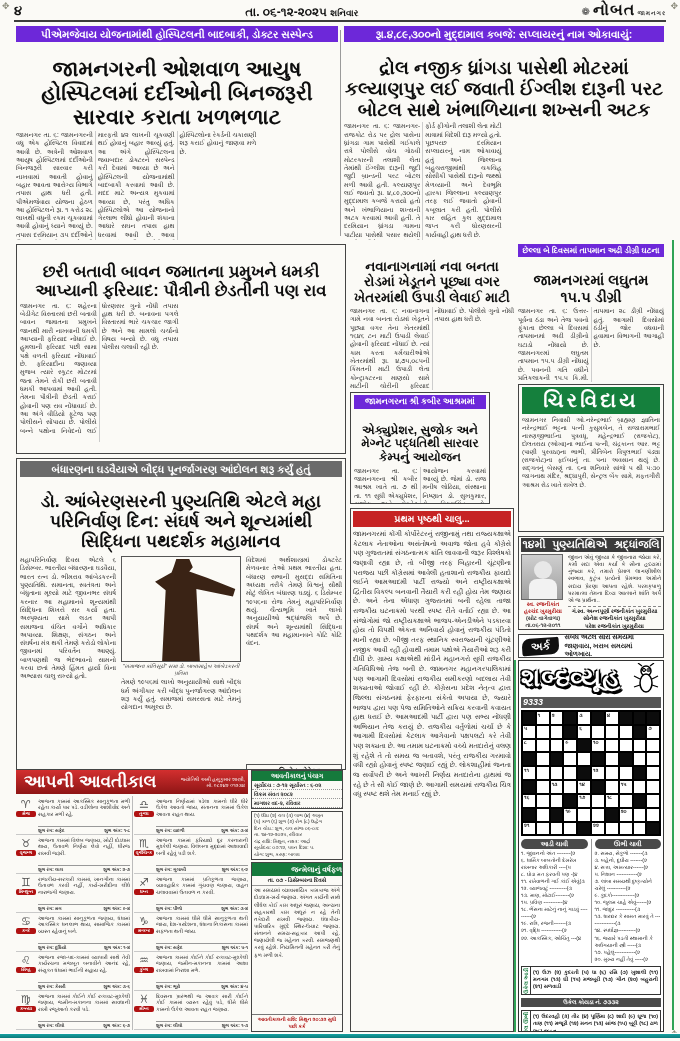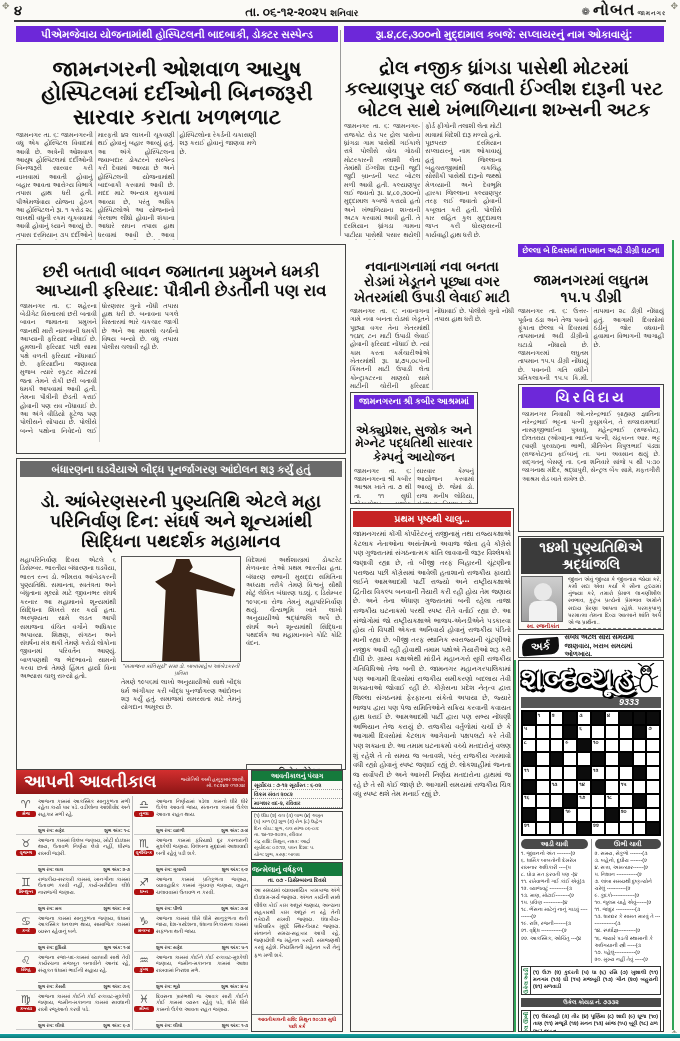--- a/index.html
+++ b/index.html
@@ -20,56 +20,56 @@
 
   .blk { position:absolute; overflow:hidden; }
   .boxed { border:1px solid #444; padding:2px 3px; }
   .kicker { background:#6d28d9; color:#fff; font-weight:bold; text-align:center; font-size:10.5px; padding:2px 2px; line-height:1.15; }
   .headline { font-weight:800; text-align:center; color:#0d0d0d; line-height:1.14; padding:3px 1px 2px;margin-top:12px; }
   .bodytext { font-size:6.4px; line-height:1.3; text-align:justify; color:#222; column-gap:5px; column-rule:1px solid #ccc; column-fill:auto; overflow:hidden; }
   .cols4 { columns:4; } .cols2 { columns:2; }
   .vdiv { position:absolute; width:1px; background:#9a9a9a; }
 
   
-  .chir-title { background:#6d28d9; color:#fff; font-size:14px; font-weight:800; text-align:center; letter-spacing:3px; padding:2px 0; }
+  .chir-title { background:#15803d; color:#fff; font-size:20px; font-weight:800; text-align:center; letter-spacing:3px; padding:2px 0; }
 
   
   .amb-cols { display:flex; gap:5px; padding-top:2px; }
   .amb-col { flex:1; }
   .photo { width:100%; height:106px; border:1px solid #555; background:linear-gradient(#aederff 0%,#cdeefb 45%,#e8f6fd 68%,#8fae93 80%,#5d7f62 100%); position:relative; }
   .statue { position:absolute; inset:0; background:#3a2315; clip-path:polygon(46% 2%,57% 2%,60% 10%,57% 14%,72% 20%,96% 31%,94% 38%,63% 31%,66% 100%,34% 100%,37% 32%,28% 24%,42% 15%,44% 9%); }
   .caption { font-size:5.4px; line-height:1.25; text-align:center; color:#333; padding:1px 0 2px; font-style:italic; }
   .sig { border:1px solid #555; display:flex; align-items:center; gap:3px; justify-content:center; font-size:8px; font-weight:bold; padding:2px; margin-top:2px; }
   .sig .pen { font-size:10px; }
 
   
   .cont-bar { background:#c62323; color:#fff; font-weight:bold; font-size:9.5px; text-align:center; padding:2px 0; }
 
   
-  .shr-title { background:#3a3a3a; color:#fff; font-weight:bold; font-size:14px; text-align:center; padding:1px 0; }
+  .shr-title { background:#3a3a3a; color:#fff; font-weight:bold; font-size:11px; text-align:center; padding:1px 0;font-family:Liberation Mono, monospace; }
   .shr-body { display:flex; gap:3px; padding-top:2px; }
   .shr-photo { width:42px; height:46px; background:linear-gradient(#cfcfcf,#9f9f9f); border:1px solid #666; position:relative; flex:none; }
   .shr-photo:before { content:""; position:absolute; left:12px; top:6px; width:18px; height:18px; border-radius:50%; background:#e8e8e8; }
   .shr-photo:after { content:""; position:absolute; left:7px; top:24px; width:28px; height:20px; border-radius:8px 8px 0 0; background:#f2f2f2; }
   .shr-name { font-size:5.6px; font-weight:bold; color:#b01212; text-align:center; line-height:1.2; margin-top:1px; }
   .shr-poem { font-size:5.5px; line-height:1.3; text-align:justify; }
   .shr-fam { border-top:1px dashed #888; margin-top:2px; padding-top:1px; font-size:5.6px; font-weight:bold; text-align:center; line-height:1.3; }
 
   
   .ark { display:flex; align-items:center; gap:5px; border:1px solid #444; padding:2px 3px; background:#fff; }
   .ark-badge { background:#111; color:#fff; font-weight:800; font-size:11px; padding:2px 9px; border-radius:8px 2px 8px 2px; transform:rotate(-4deg); }
   .ark-quote { font-size:6.6px; font-weight:bold; line-height:1.35; }
 
   
   .cw { border:1px solid #333; background:#fff; padding:2px; }
   .cw-titlerow { position:relative; height:34px; }
-  .cw-title { font-size:29px; font-weight:800; color:#fff; letter-spacing:1px;
+  .cw-title { font-size:25px; font-weight:800; color:#fff; letter-spacing:1px;
     text-shadow:-1.5px -1.5px 0 #000,1.5px -1.5px 0 #000,-1.5px 1.5px 0 #000,1.5px 1.5px 0 #000,2.5px 2.5px 0 #000; }
   .cw-ant { position:absolute; right:0; top:0; }
-  .cw-numbar { background:#565656; color:#fff; font-size:9px; font-weight:bold; text-align:right; padding:0 22px 1px 2px; font-style:italic; }
+  .cw-numbar { background:#565656; color:#fff; font-size:9px; font-weight:bold; text-align:left; padding:0 22px 1px 2px; font-style:italic; }
   .cw-grid { display:grid; grid-template-columns:repeat(10,1fr); border:1.5px solid #000; margin-top:2px; }
   .cw-cell { aspect-ratio:1/1; border:0.5px solid #000; background:#fff; font-size:5px; font-weight:bold; padding:0.5px 0 0 1px; line-height:1; }
   .cw-cell.black { background:#0c0c0c; }
   .cw-clues { display:flex; gap:3px; margin-top:3px; }
   .cw-cluecol { flex:1; }
   .cw-cluehead { background:#4a4a4a; color:#fff; font-size:6.4px; font-weight:bold; text-align:center; border-radius:5px; padding:1px 0; margin-bottom:1px; }
   .cw-list { font-size:5.2px; line-height:1.35; }
   .cw-sol { border:1px solid #333; display:flex; margin-top:3px; }
   .cw-sol-label { writing-mode:vertical-rl; transform:rotate(180deg); font-size:5.6px; font-weight:bold; color:#157a3c; text-align:center; border-left:1px solid #333; padding:1px; }
   .cw-sol-text { font-size:5.3px; font-weight:bold; line-height:1.35; padding:2px; text-align:justify; }
@@ -89,21 +89,21 @@
   .h-main { flex:1; display:flex; flex-direction:column; }
   .h-text { font-size:5.2px; line-height:1.25; text-align:justify; flex:1; overflow:hidden; }
   .h-foot { display:flex; justify-content:space-between; font-size:4.6px; font-weight:bold; border-top:0.5px solid #999; padding-top:0.5px; color:#333; }
   .hor-right { width:92px; flex:none; display:flex; flex-direction:column; gap:2px; }
   .pan-box { border:1px solid #444; }
   .pan-head { background:#157a3c; color:#fff; font-size:6.6px; font-weight:bold; text-align:center; padding:1px 0; }
   .pan-line { font-size:5.4px; padding:0.5px 2px; border-bottom:0.5px dotted #999; font-weight:bold; color:#222; }
   .cho-box { border:1px solid #444; padding:1px 2px; }
   .cho-line { font-size:4.8px; line-height:1.35; color:#222; }
   .var-box { border:1px solid #444; flex:1; display:flex; flex-direction:column; }
-  .var-head { background:#157a3c; color:#fff; font-size:7.4px; font-weight:800; text-align:left; padding:2px 0; }
+  .var-head { background:#157a3c; color:#fff; font-size:7.4px; font-weight:800; text-align:right; padding:2px 0; }
   .var-sub { font-size:5.6px; font-weight:bold; text-align:center; border-bottom:0.5px solid #999; padding:1px 0; }
   .var-body { font-size:5.3px; line-height:1.35; text-align:justify; padding:1px 2px; flex:1; overflow:hidden; }
   .var-foot { font-size:5px; font-weight:bold; color:#b01212; border-top:1px solid #777; text-align:center; padding:1px; }
 
   .green-rule { position:absolute; width:2px; background:#2fa356; }
   .bottom-bar { position:absolute; left:0; bottom:3px; width:100%; height:5px; background:linear-gradient(#17a2a2,#0c7a7a); border-top:1px solid #fff; }
 </style>
 </head>
 <body>
 
@@ -139,21 +139,21 @@
   <div class="blk boxed" style="left:16px; top:244px; width:330px; height:210px;">
     <div class="headline" style="font-size:16.5px;">છરી બતાવી બાવન જમાતના પ્રમુખને ધમકી આપ્યાની ફરિયાદ: પૌત્રીની છેડતીની પણ રાવ</div>
     <div class="bodytext cols4" style="height:140px;">જામનગર તા. ૬: શહેરના બેડીગેટ વિસ્તારમાં છરી બતાવી બાવન જમાતના પ્રમુખને જાનથી મારી નાખવાની ધમકી આપ્યાની ફરિયાદ નોંધાઈ છે. હુમલાની ફરિયાદ પછી સામા પક્ષે વળતી ફરિયાદ નોંધાવાઈ છે. ફરિયાદીના જણાવ્યા મુજબ ત્યારે સ્કૂટર મોટરમાં જતા તેમને રોકી છરી બતાવી ધમકી આપવામાં આવી હતી. તેમના પૌત્રીની છેડતી કરાઈ હોવાની પણ રાવ નોંધાવાઈ છે. આ અંગે વીડિયો ફૂટેજ પણ પોલીસને સોંપાયા છે. પોલીસે બન્ને પક્ષોના નિવેદનો લઈ ધોરણસર ગુનો નોંધી તપાસ હાથ ધરી છે. બનાવના પગલે વિસ્તારમાં ભારે ચકચાર જાગી છે અને આ મામલો ચર્ચાનો વિષય બન્યો છે. વધુ તપાસ પોલીસ ચલાવી રહી છે.</div>
   </div>
 
   <div class="blk" style="left:350px; top:244px; width:164px; height:146px;">
     <div class="headline" style="font-size:13.5px;">નવાનાગનામાં નવા બનતા રોડમાં ખેડૂતને પૂછ્યા વગર ખેતરમાંથી ઉપાડી લેવાઈ માટી</div>
     <div class="bodytext cols2" style="height:84px;">જામનગર તા. ૬: નવાનાગના ગામે નવા બનતા રોડમાં ખેડૂતને પૂછ્યા વગર તેના ખેતરમાંથી ૧૬૪૬ ટન માટી ઉપાડી લેવાઈ હોવાની ફરિયાદ નોંધાઈ છે. ત્યાં કામ કરતા કર્મચારીઓએ ખેતરમાંથી રૂા. ૪,૭૫,૦૮૫ની કિંમતની માટી ઉપાડી લેતા કોન્ટ્રાક્ટરના માણસો સામે માટીની ચોરીની ફરિયાદ નોંધાવાઈ છે. પોલીસે ગુનો નોંધી તપાસ હાથ ધરી છે.</div>
   </div>
 
-  <div class="blk boxed" style="left:350px; top:392px; width:128px; height:112px;">
+  <div class="blk boxed" style="left:350px; top:392px; width:140px; height:112px;">
     <div class="kicker" style="font-size:8.5px;">જામનગરના શ્રી કબીર આશ્રમમાં</div>
     <div class="headline" style="font-size:12px;">એક્યુપ્રેશર, સુજોક અને મેગ્નેટ પદ્ધતિથી સારવાર કેમ્પનું આયોજન</div>
     <div class="bodytext cols2" style="height:58px;">જામનગર તા. ૬: જામનગરના શ્રી કબીર આશ્રમ ખાતે તા. ૭ થી તા. ૧૧ સુધી એક્યુપ્રેશર, સુજોક અને મેગ્નેટ પદ્ધતિથી સારવાર કેમ્પનું આયોજન કરવામાં આવ્યું છે. જેમાં ડો. રાજ મનીષ લોઢિયા, સંસ્થાના નિષ્ણાત ડો. સુખકુમાર, ડો. વિક્રમસિંહ, ડો. રામસ્વરૂપ ધારીવાલ સેવા આપશે. બી.પી., સુગર વિગેરે દર્દીની જનતાને આ કેમ્પનો લાભ લેવા શ્રી કબીર આશ્રમ દ્વારા અનુરોધ કરાયો છે.</div>
   </div>
 
   <div class="blk" style="left:518px; top:244px; width:146px; height:138px;">
     <div class="kicker" style="font-size:8px;">છેલ્લા બે દિવસમાં તાપમાન અઢી ડીગ્રી ઘટના</div>
     <div class="headline" style="font-size:14.5px;">જામનગરમાં લઘુતમ ૧૫.૫ ડીગ્રી</div>
     <div class="bodytext cols2" style="height:88px;">જામનગર તા. ૬: ઉત્તર-પૂર્વના ઠંડા અને તેજ પવનો ફૂંકાતા છેલ્લા બે દિવસમાં તાપમાનમાં અઢી ડીગ્રીનો ઘટાડો નોંધાયો છે. જામનગરમાં લઘુતમ તાપમાન ૧૫.૫ ડીગ્રી નોંધાયું છે. પવનની ગતિ વધીને પ્રતિકલાકની ૧૫.૫ કિ.મી. રહી હતી. બપોરનું મહત્તમ તાપમાન ૨૮ ડીગ્રી નોંધાયું હતું. આગામી દિવસોમાં ઠંડીનું જોર વધવાની હવામાન વિભાગની આગાહી છે.</div>
   </div>

